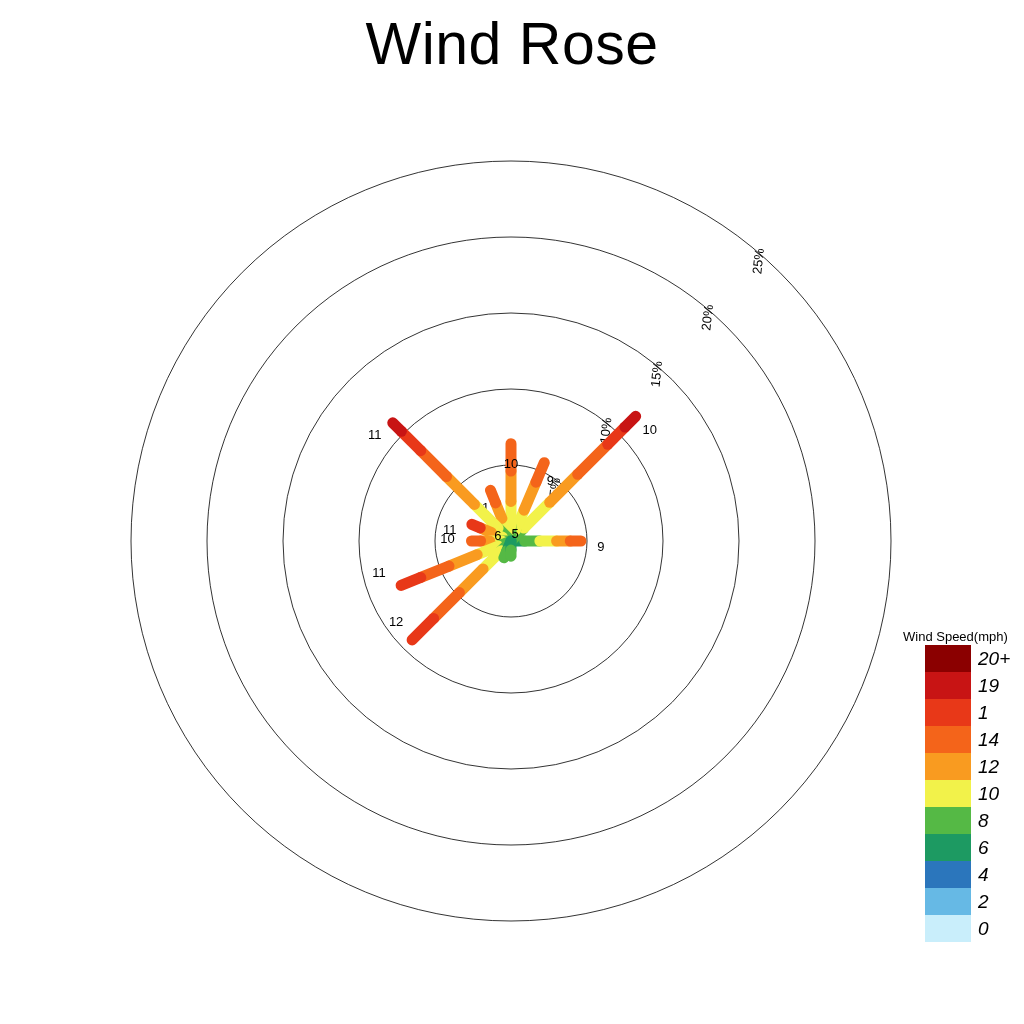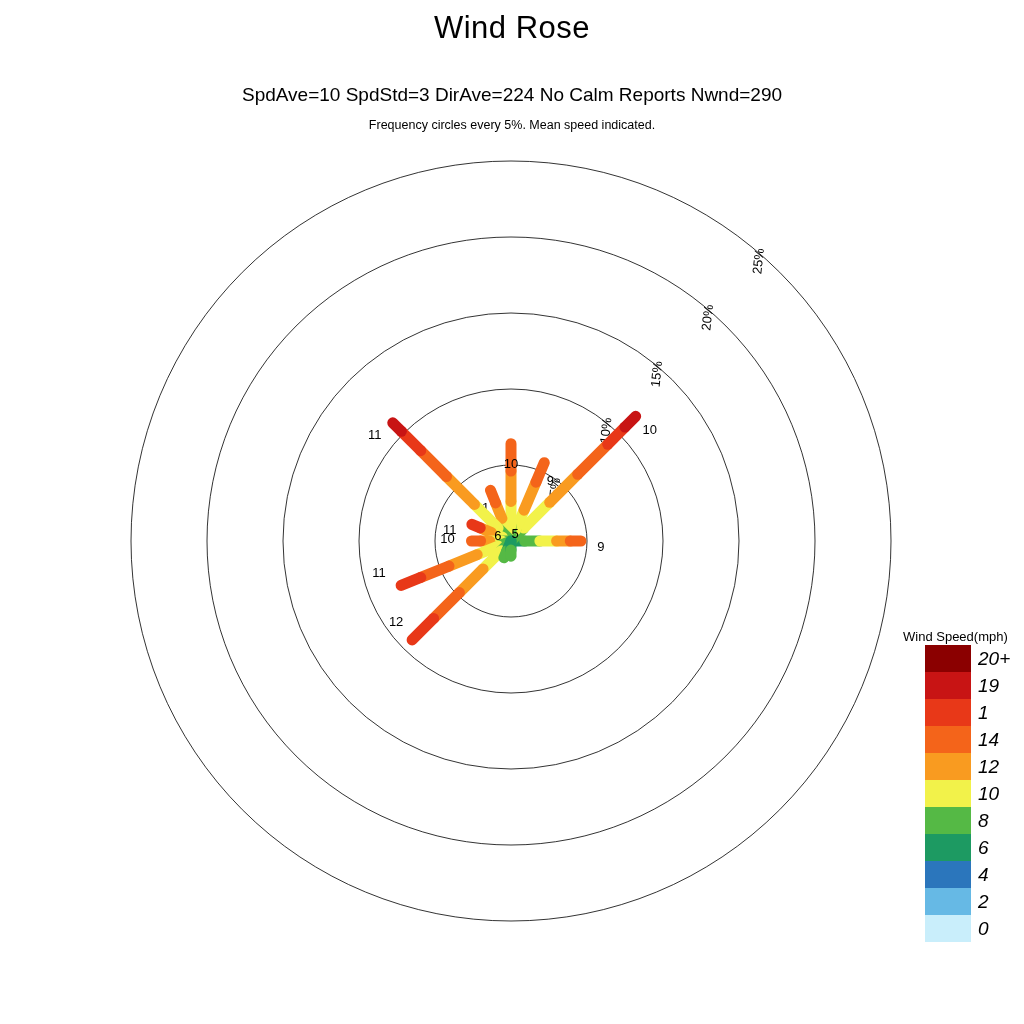--- a/index.html
+++ b/index.html
@@ -21,21 +21,21 @@
     top: 0;
     width: 1024px;
     height: 1024px;
   }
   .title {
     position: absolute;
     left: 0;
     top: 10px;
     width: 1024px;
     text-align: center;
-    font-size: 31px;
+    font-size: 59px;
     font-weight: normal;
     letter-spacing: 0.5px;
   }
   .subtitle {
     position: absolute;
     left: 0;
     top: 84px;
     width: 1024px;
     text-align: center;
     font-size: 19px;
@@ -84,22 +84,20 @@
     white-space: nowrap;
     font-style: italic;
   }
 </style>
 </head>
 <body>
 
 <div id="chart-root">
 
   <div class="title">Wind Rose</div>
-  <div class="subtitle">SpdAve=10   SpdStd=3   DirAve=224   No Calm Reports   Nwnd=290</div>
-  <div class="subsubtitle">Frequency circles every 5%. Mean speed indicated.</div>
 
   <svg id="plot" width="1024" height="1024">
       <circle cx="511" cy="541" r="76" fill="none" stroke="#000000" stroke-width="0.8"></circle>
       <circle cx="511" cy="541" r="152" fill="none" stroke="#000000" stroke-width="0.8"></circle>
       <circle cx="511" cy="541" r="228" fill="none" stroke="#000000" stroke-width="0.8"></circle>
       <circle cx="511" cy="541" r="304" fill="none" stroke="#000000" stroke-width="0.8"></circle>
       <circle cx="511" cy="541" r="380" fill="none" stroke="#000000" stroke-width="0.8"></circle>
       <text x="559.1774036578378" y="487.49357256562763" font-size="13" font-family="&quot;Liberation Sans&quot;, sans-serif" fill="#000" text-anchor="middle" transform="rotate(-84 559.1774036578378 487.49357256562763)">5%</text>
       <text x="610.031329741111" y="431.01456582934566" font-size="13" font-family="&quot;Liberation Sans&quot;, sans-serif" fill="#000" text-anchor="middle" transform="rotate(-84 610.031329741111 431.01456582934566)">10%</text>
       <text x="660.8852558243842" y="374.5355590930637" font-size="13" font-family="&quot;Liberation Sans&quot;, sans-serif" fill="#000" text-anchor="middle" transform="rotate(-84 660.8852558243842 374.5355590930637)">15%</text>

